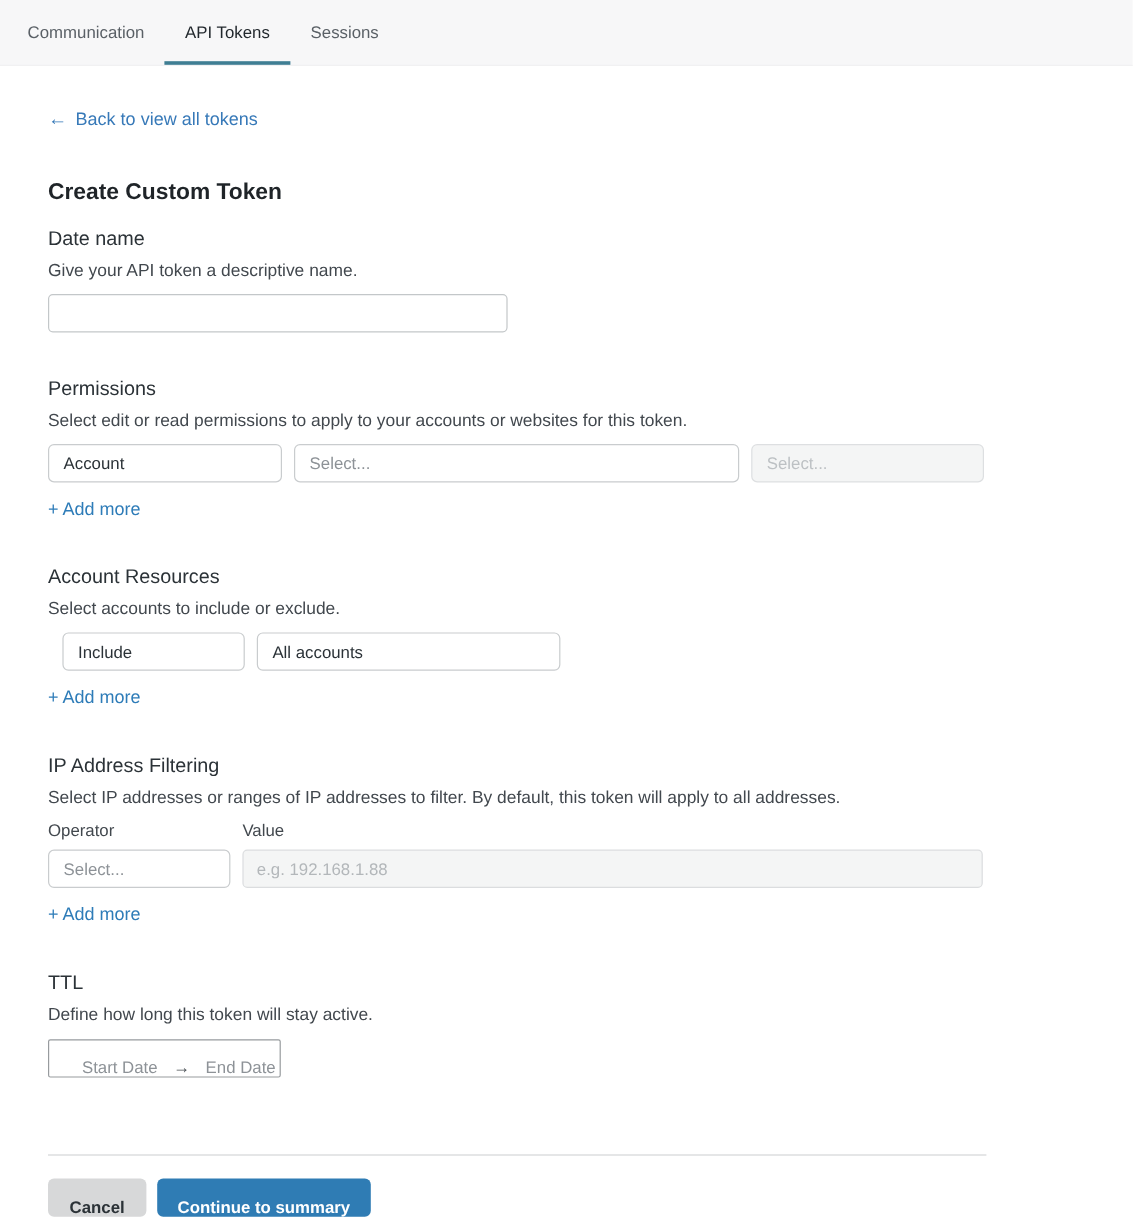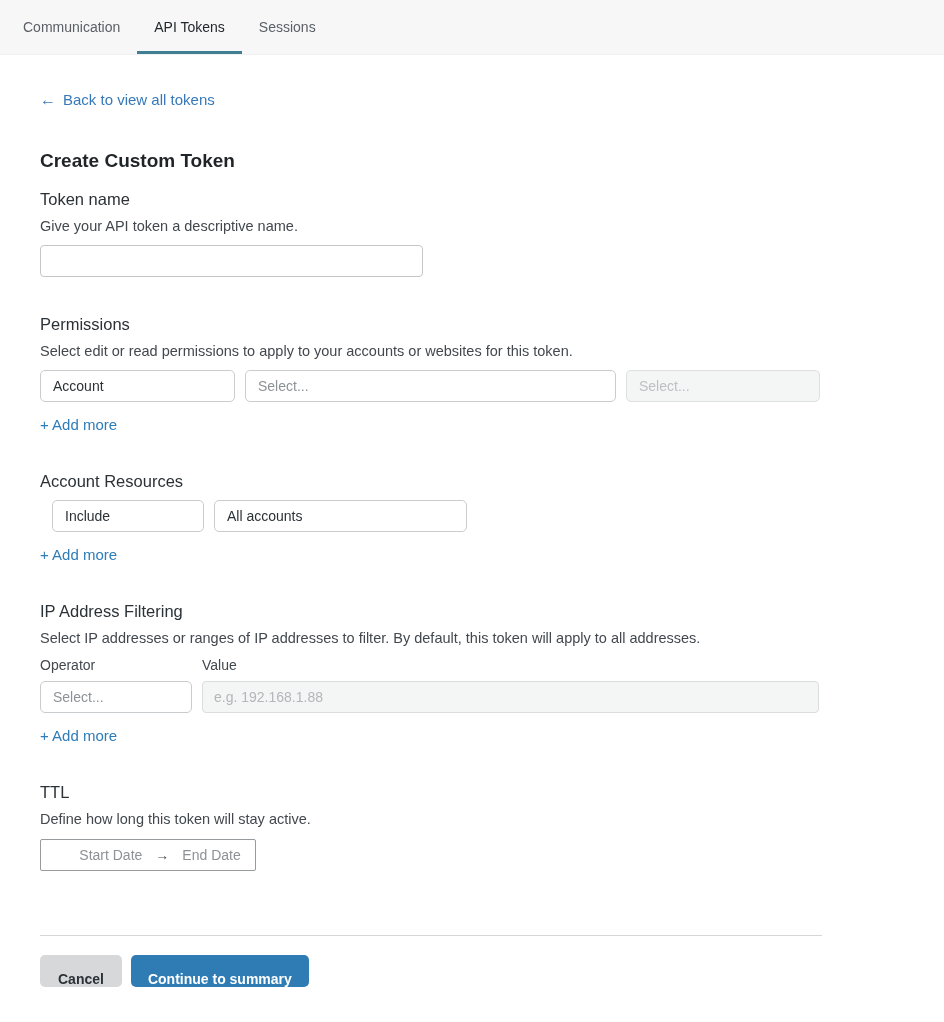--- a/index.html
+++ b/index.html
@@ -80,23 +80,23 @@
   .w-scope{width:195px;}
   .w-group{width:371px;}
   .w-level{width:194px;}
   .w-mode{width:152px;margin-left:12px;}
   .w-accounts{width:253px;}
   .w-operator{width:152px;}
   .w-value{width:617px;}
   .lbl-operator{width:162px;}
   
   .date-range{
-    margin-top:12px;width:216px;height:32px;border:1px solid #97:9b9e;
+    margin-top:12px;width:194px;height:32px;border:1px solid #97:9b9e;
     border:1px solid #979b9e;border-radius:2px;background:#fff;
-    display:flex;align-items:center;justify-content:center;gap:13px;
+    display:flex;align-items:flex-end;justify-content:center;gap:13px;
     font-size:14px;cursor:pointer;padding-left:24px;
   }
   .date-range .date-ph{color:#8d9297;}
   .date-range .range-arrow{color:#4a5055;font-size:14px;}
   
   .footer-divider{border:none;border-top:1px solid #d5d6d8;margin:64px 0 0;}
   .footer-buttons{margin-top:19px;display:flex;gap:9px;align-items:center;}
   .btn{
     height:31px;border:none;border-radius:5px;font-size:14px;
     font-family:inherit;cursor:pointer;padding:16px 18px;font-weight:bold;
@@ -118,21 +118,21 @@
   
   <a class="back-link">
     <span class="arrow">←</span>
     <span>Back to view all tokens</span>
   </a>
 
   <h1 class="page-title">Create Custom Token</h1>
 
   
   <section class="section first">
-    <h2 class="section-heading">Token name</h2>
+    <h2 class="section-heading">Date name</h2>
     <p class="section-desc">Give your API token a descriptive name.</p>
     <input class="text-input w-token" type="text" placeholder="" style="">
   </section>
 
   
   <section class="section">
     <h2 class="section-heading">Permissions</h2>
     <p class="section-desc">Select edit or read permissions to apply to your accounts or websites for this token.</p>
     <div class="row">
       <div class="select w-scope">
@@ -147,20 +147,21 @@
         <span class="sel-ph">Select...</span>
         <span class="chevron"></span>
       </div>
     </div>
     <a class="add-more">+ Add more</a>
   </section>
 
   
   <section class="section">
     <h2 class="section-heading">Account Resources</h2>
+    <p class="section-desc">Select accounts to include or exclude.</p>
     <div class="row">
       <div class="select w-mode">
         <span class="sel-value">Include</span>
         <span class="chevron"></span>
       </div>
       <div class="select w-accounts">
         <span class="sel-value">All accounts</span>
         <span class="chevron"></span>
       </div>
     </div>

